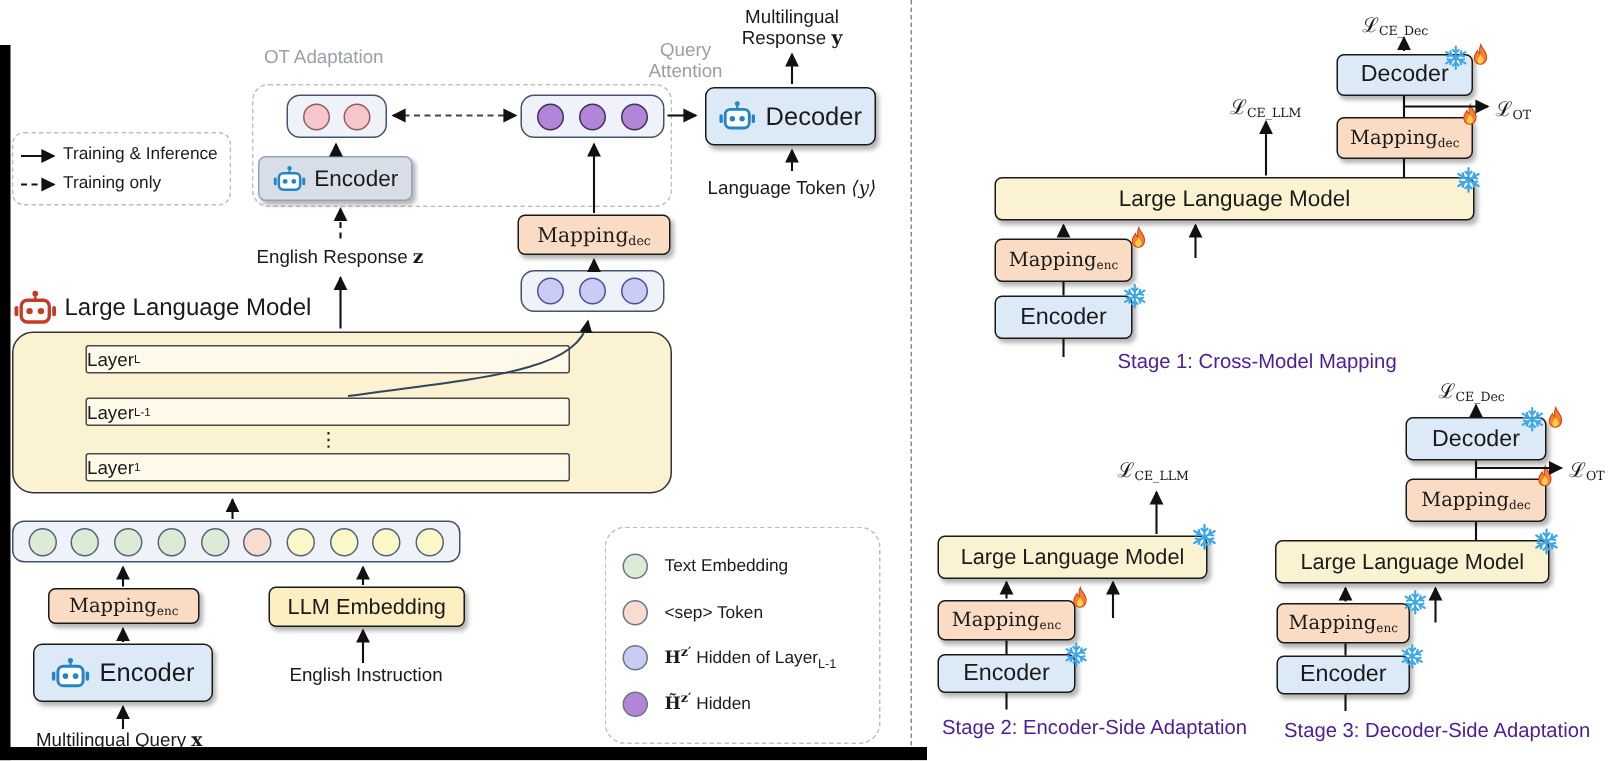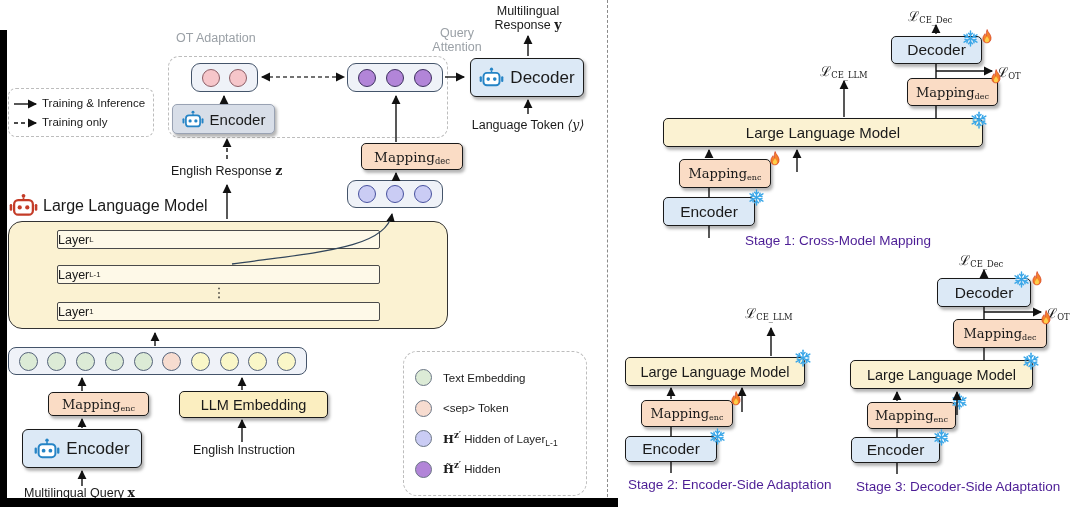--- a/index.html
+++ b/index.html
@@ -3,21 +3,21 @@
 <meta charset="utf-8">
 <style>
   html,body{margin:0;padding:0;background:#fff;}
   #fig{position:relative;width:1080px;height:507px;background:#fff;overflow:hidden;
        font-family:"Liberation Sans",sans-serif;color:#1a1a1a;}
   .abs{position:absolute;}
   .box{position:absolute;border:1.3px solid #1a1a1a;border-radius:5px;
        display:flex;align-items:center;justify-content:center;gap:6px;
        box-shadow:2px 2.5px 3px rgba(90,90,90,.45);box-sizing:border-box;background:#fff;}
   .blue{background:#DCE9F6;}
-  .peach{background:#FADCC5;margin-left:16px;}
+  .peach{background:#FADCC5;}
   .yellow{background:#FBF2D2;}
   .embedyellow{background:#FBEEC0;}
   .grayenc{background:#D8DEE8;border:1px solid #99A2B3;}
   .layerbox{position:absolute;background:#FEF9E8;border:1px solid #4a4a4a;border-radius:2px;
        display:flex;align-items:center;justify-content:flex-start;font-size:12.5px;box-sizing:border-box;}
   .circbox{position:absolute;background:#EFF2F8;border:1.2px solid #44546A;border-radius:9px;
        display:flex;align-items:center;justify-content:space-evenly;box-sizing:border-box;}
   .tok{display:inline-block;border-radius:50%;border:1.2px solid #55637A;box-sizing:border-box;}
   .row-embed .tok{width:19px;height:19px;}
   .row-lav .tok{width:18px;height:18px;border-color:#47519E;}
@@ -164,21 +164,21 @@
       <span class="tok" style="background: rgb(247, 220, 208);"></span>
       <span class="tok" style="background: rgb(250, 247, 200);"></span>
       <span class="tok" style="background: rgb(250, 247, 200);"></span>
       <span class="tok" style="background: rgb(250, 247, 200);"></span>
       <span class="tok" style="background: rgb(250, 247, 200);"></span>
     </div>
 
   <div class="box peach" style="left:32px;top:392px;width:101px;height:24px;">
     <span class="serif" style="font-size:13px;"><span>Mapping</span><sub class="ss">enc</sub></span>
   </div>
-  <div class="box embedyellow" style="left:179px;top:391px;width:149px;height:27px;">
+  <div class="box embedyellow" style="left:179px;top:391px;width:131px;height:27px;">
     <span style="font-size:14.5px;">LLM Embedding</span>
   </div>
 
   <div class="box blue" style="left:22px;top:429px;width:120px;height:39px;border-radius:6px;">
     <svg class="icw" width="26" height="22" viewBox="0 0 26 22" style="color:#2584C6">
         <use href="#sym-robot"></use>
       </svg>
     <span style="font-size:17px;">Encoder</span>
   </div>
   <div class="abs ctr lbl" style="left:178px;top:443px;width:132px;">English Instruction</div>

